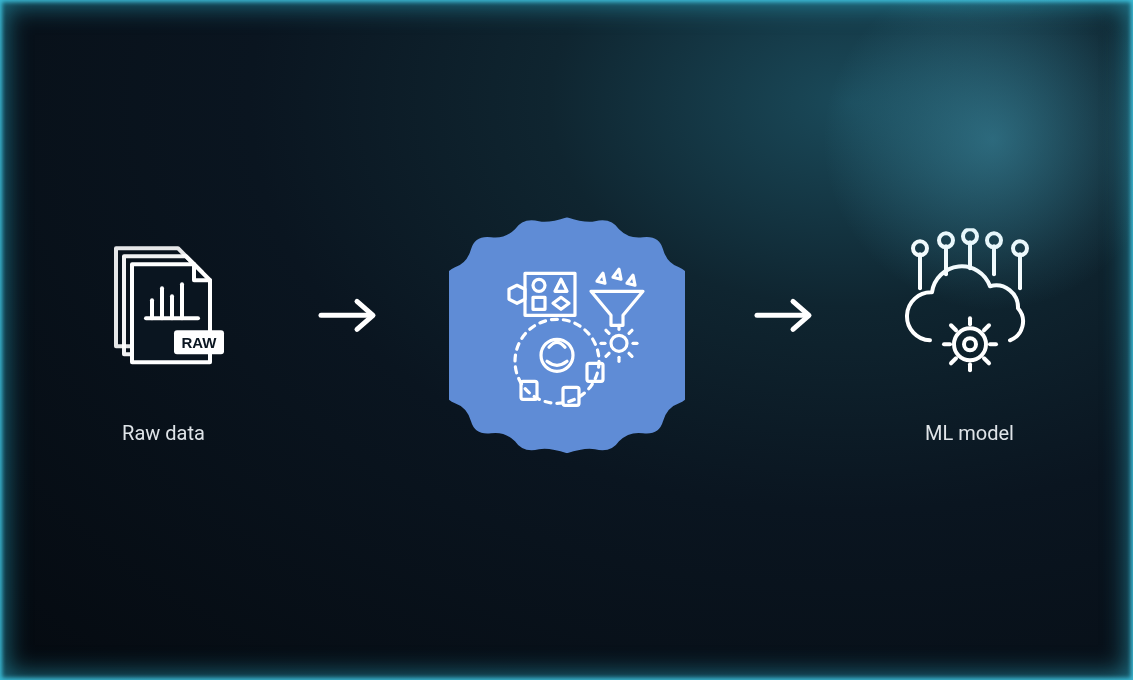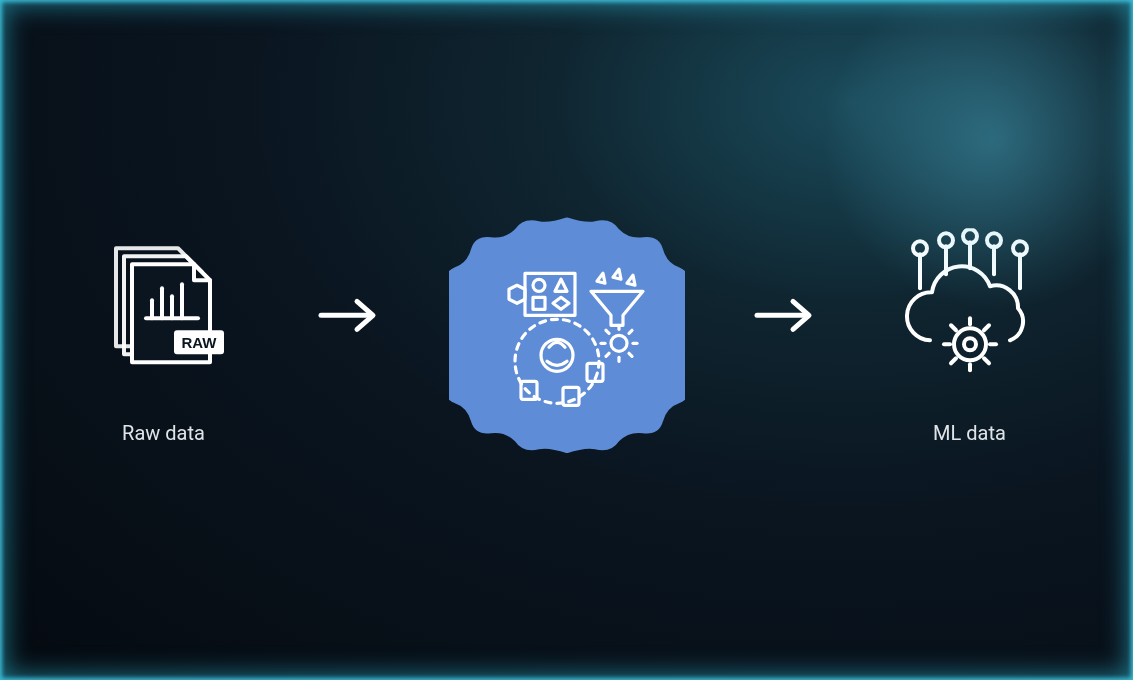--- a/index.html
+++ b/index.html
@@ -236,16 +236,16 @@
           <line x1="80" y1="136" x2="80" y2="142"></line>
           <line x1="60" y1="116" x2="54" y2="116"></line>
           <line x1="100" y1="116" x2="106" y2="116"></line>
           <line x1="66" y1="102" x2="61" y2="97"></line>
           <line x1="94" y1="102" x2="99" y2="97"></line>
           <line x1="66" y1="130" x2="61" y2="135"></line>
           <line x1="94" y1="130" x2="99" y2="135"></line>
         </g>
       </svg>
     </div>
-    <div class="stage-label">ML data</div>
+    <div class="stage-label">ML model</div>
   </div>
 
 </div>
 
 </body></html>

